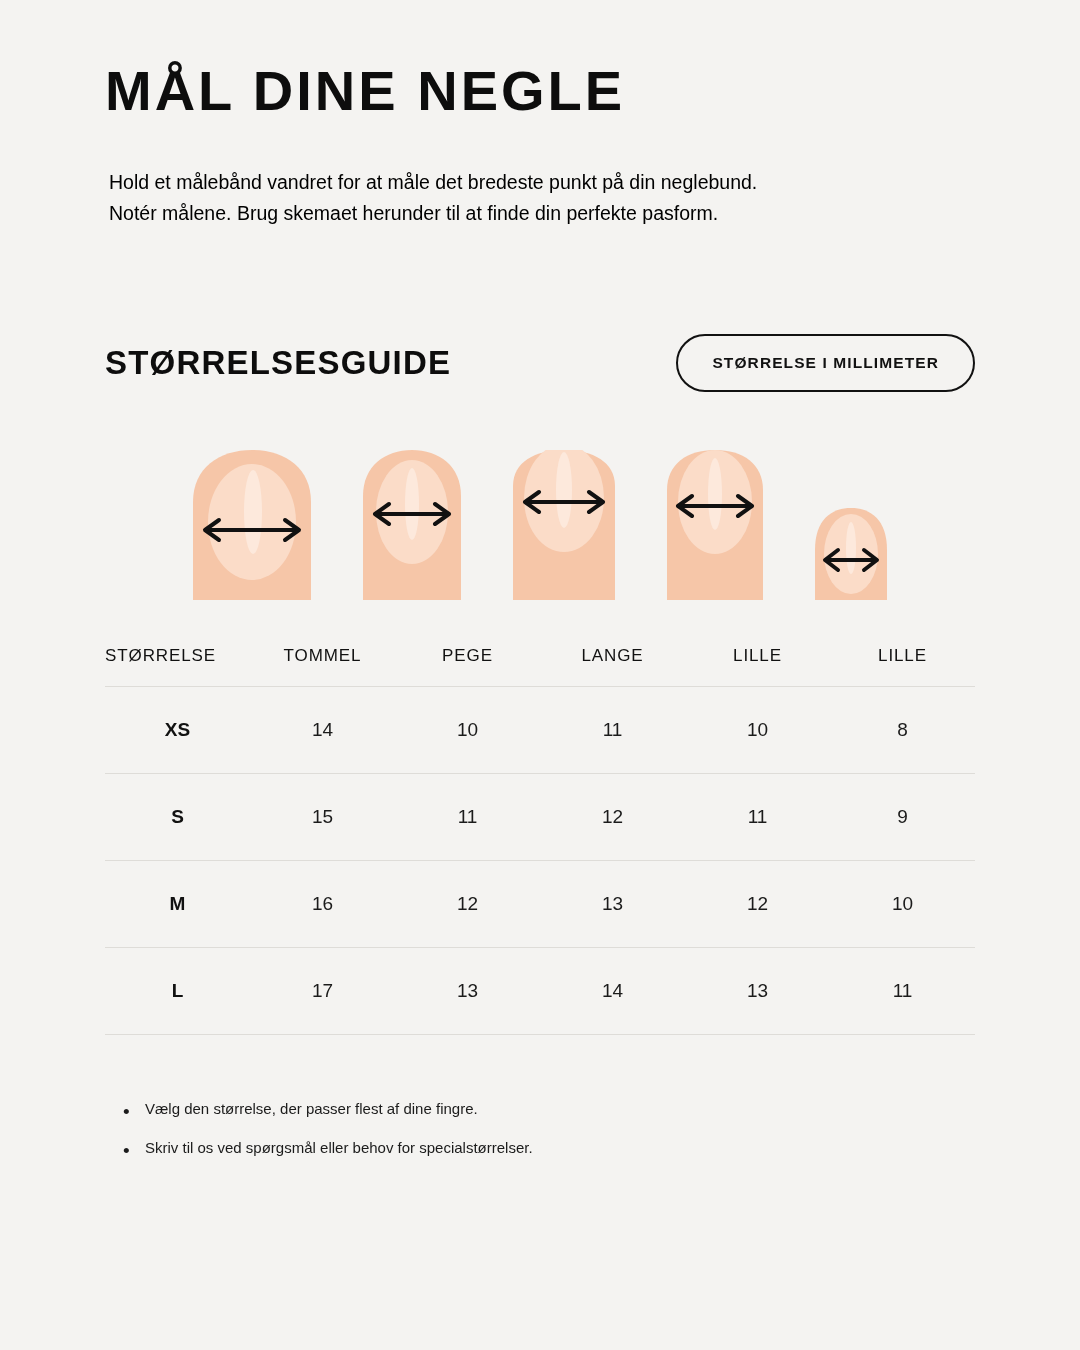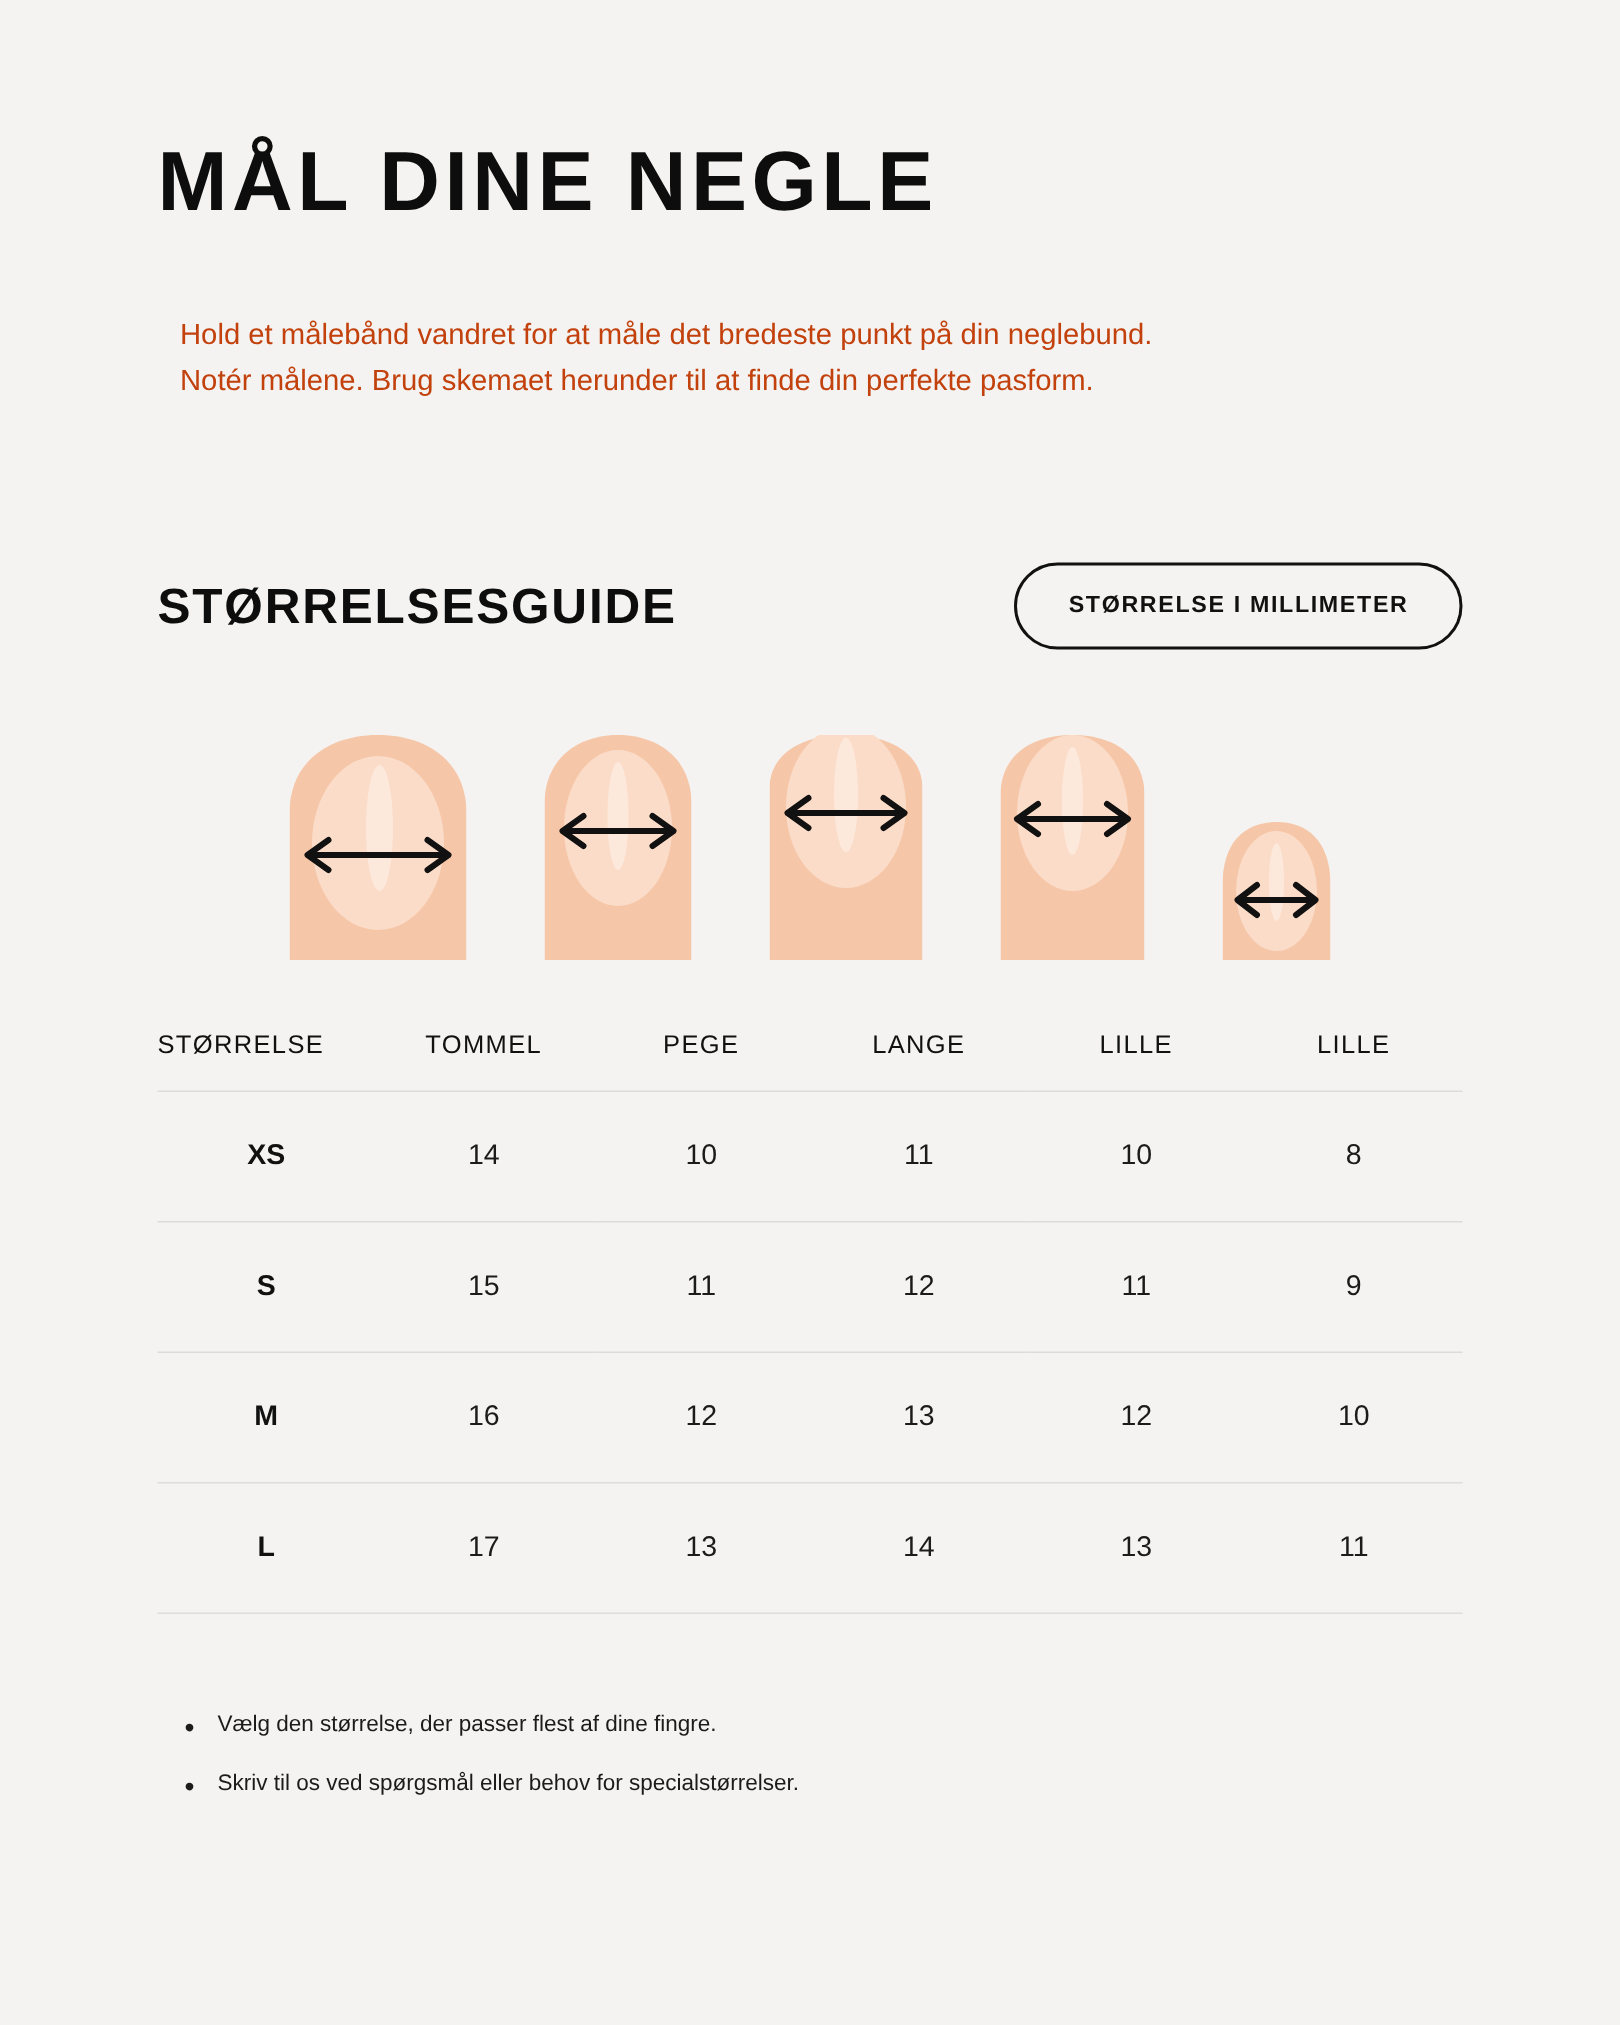--- a/index.html
+++ b/index.html
@@ -18,33 +18,33 @@
     position: relative;
     width: 1080px;
     height: 1350px;
     box-sizing: border-box;
     padding: 0 105px;
   }
 
   
   .title {
     margin: 0;
-    padding-top: 92px;
+    padding-top: 62px;
     font-size: 56px;
     font-weight: bold;
     letter-spacing: 3px;
     line-height: 1.05;
     color: #0d0d0d;
   }
   .intro {
-    margin: 15px;
+    margin: 4px;
     padding-top: 42px;
     font-size: 19.5px;
     line-height: 1.62;
-    color: #c2410c;
+    color: #000000;
     max-width: 860px;
   }
 
   
   .guide-head {
     display: flex;
     align-items: center;
     justify-content: space-between;
     margin-top: 104px;
   }

